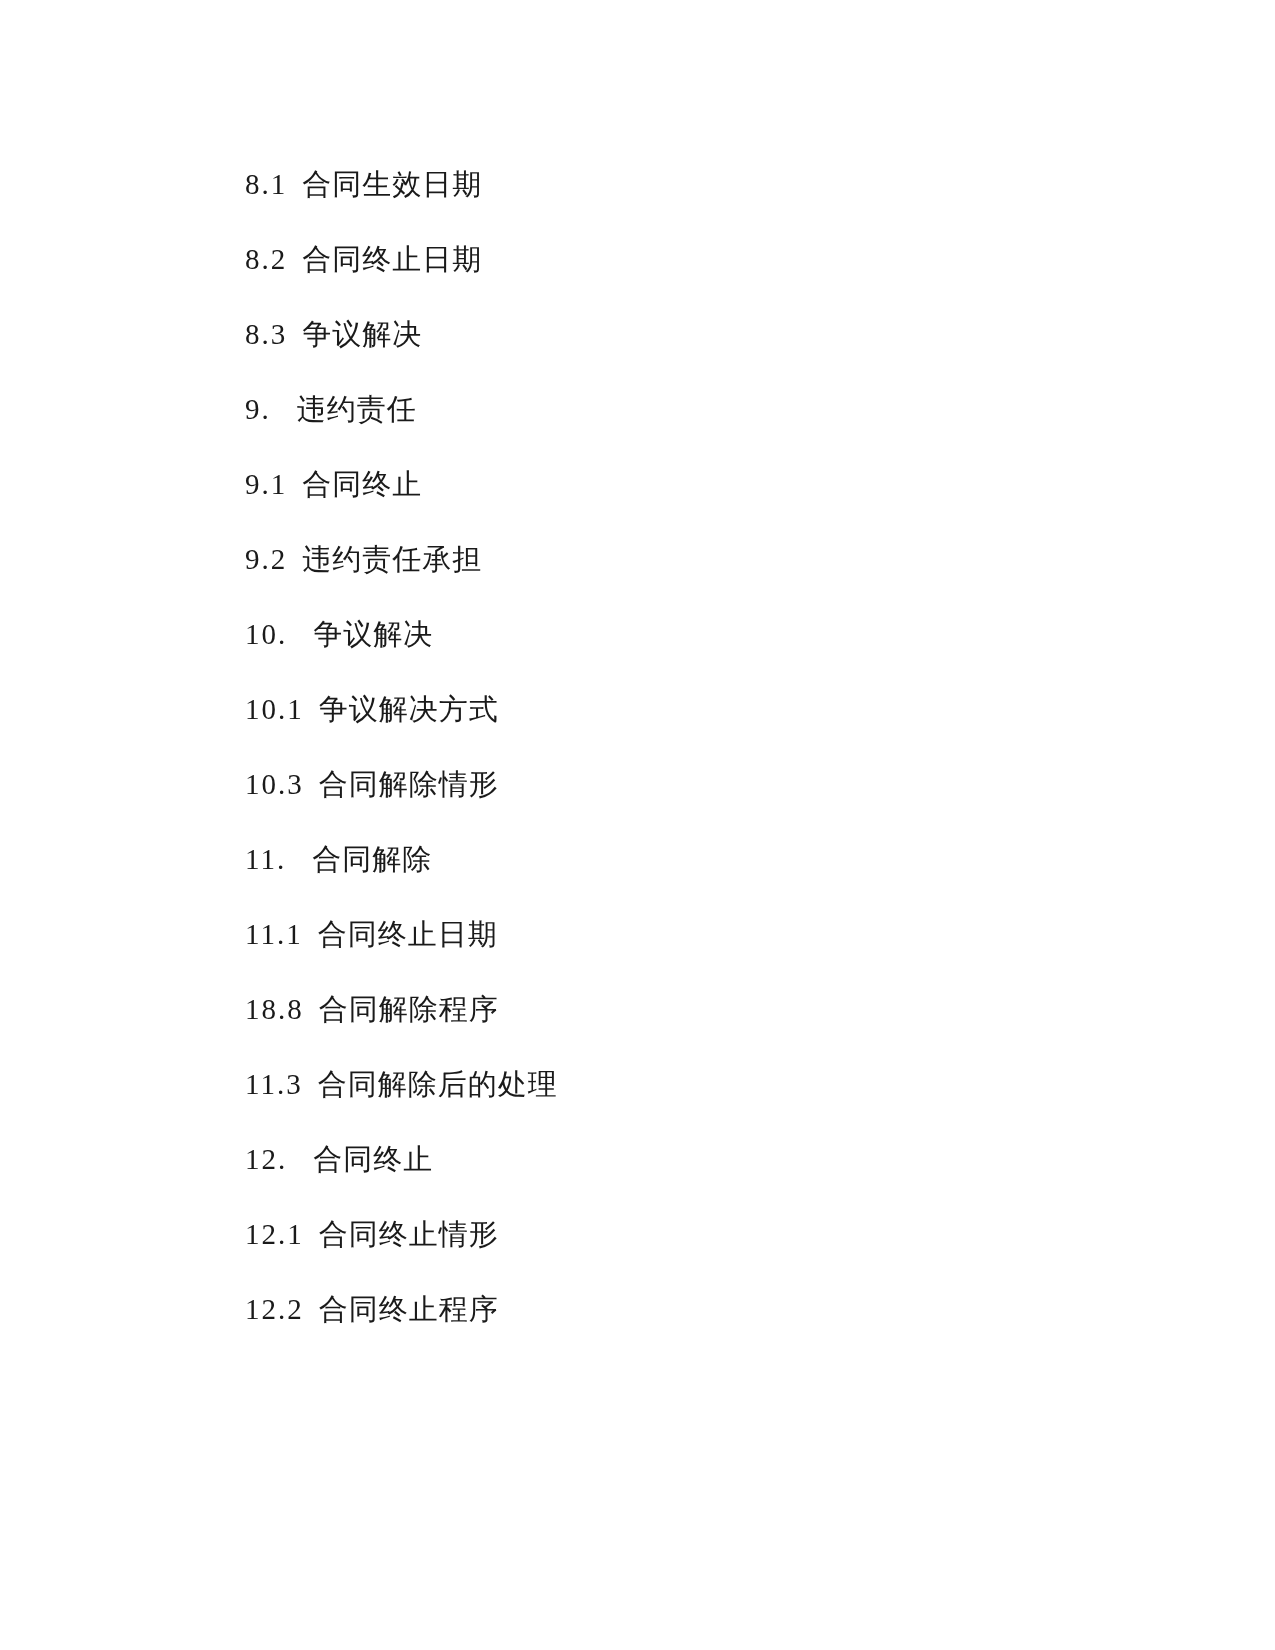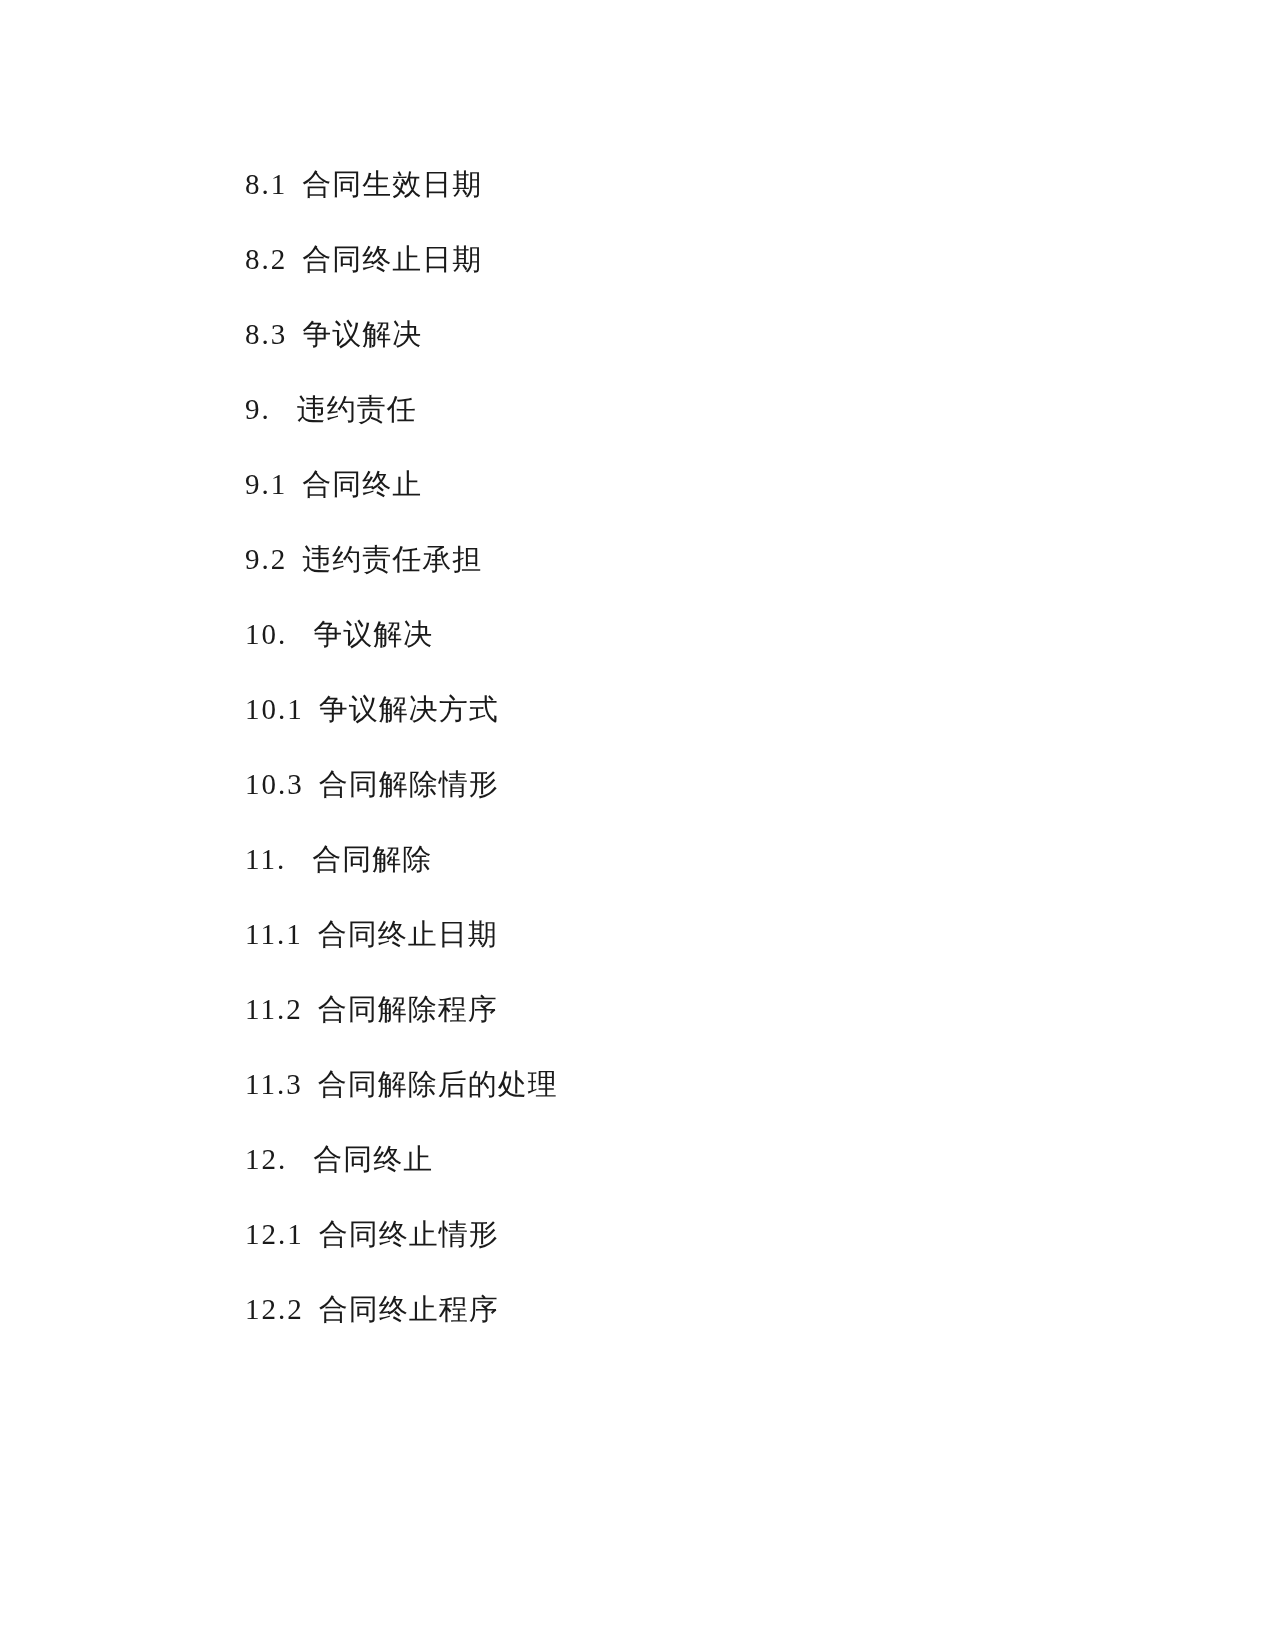--- a/index.html
+++ b/index.html
@@ -50,19 +50,19 @@
       <p class="line level-2"><span class="num">8.2</span><span class="title">合同终止日期</span></p>
       <p class="line level-2"><span class="num">8.3</span><span class="title">争议解决</span></p>
       <p class="line level-1"><span class="num">9.</span><span class="title">违约责任</span></p>
       <p class="line level-2"><span class="num">9.1</span><span class="title">合同终止</span></p>
       <p class="line level-2"><span class="num">9.2</span><span class="title">违约责任承担</span></p>
       <p class="line level-1"><span class="num">10.</span><span class="title">争议解决</span></p>
       <p class="line level-2"><span class="num">10.1</span><span class="title">争议解决方式</span></p>
       <p class="line level-2"><span class="num">10.3</span><span class="title">合同解除情形</span></p>
       <p class="line level-1"><span class="num">11.</span><span class="title">合同解除</span></p>
       <p class="line level-2"><span class="num">11.1</span><span class="title">合同终止日期</span></p>
-      <p class="line level-2"><span class="num">11.2</span><span class="title">合同解除程序</span></p>
+      <p class="line level-2"><span class="num">18.8</span><span class="title">合同解除程序</span></p>
       <p class="line level-2"><span class="num">11.3</span><span class="title">合同解除后的处理</span></p>
       <p class="line level-1"><span class="num">12.</span><span class="title">合同终止</span></p>
       <p class="line level-2"><span class="num">12.1</span><span class="title">合同终止情形</span></p>
       <p class="line level-2"><span class="num">12.2</span><span class="title">合同终止程序</span></p>
     </div>
 </div>
 
 </body></html>

